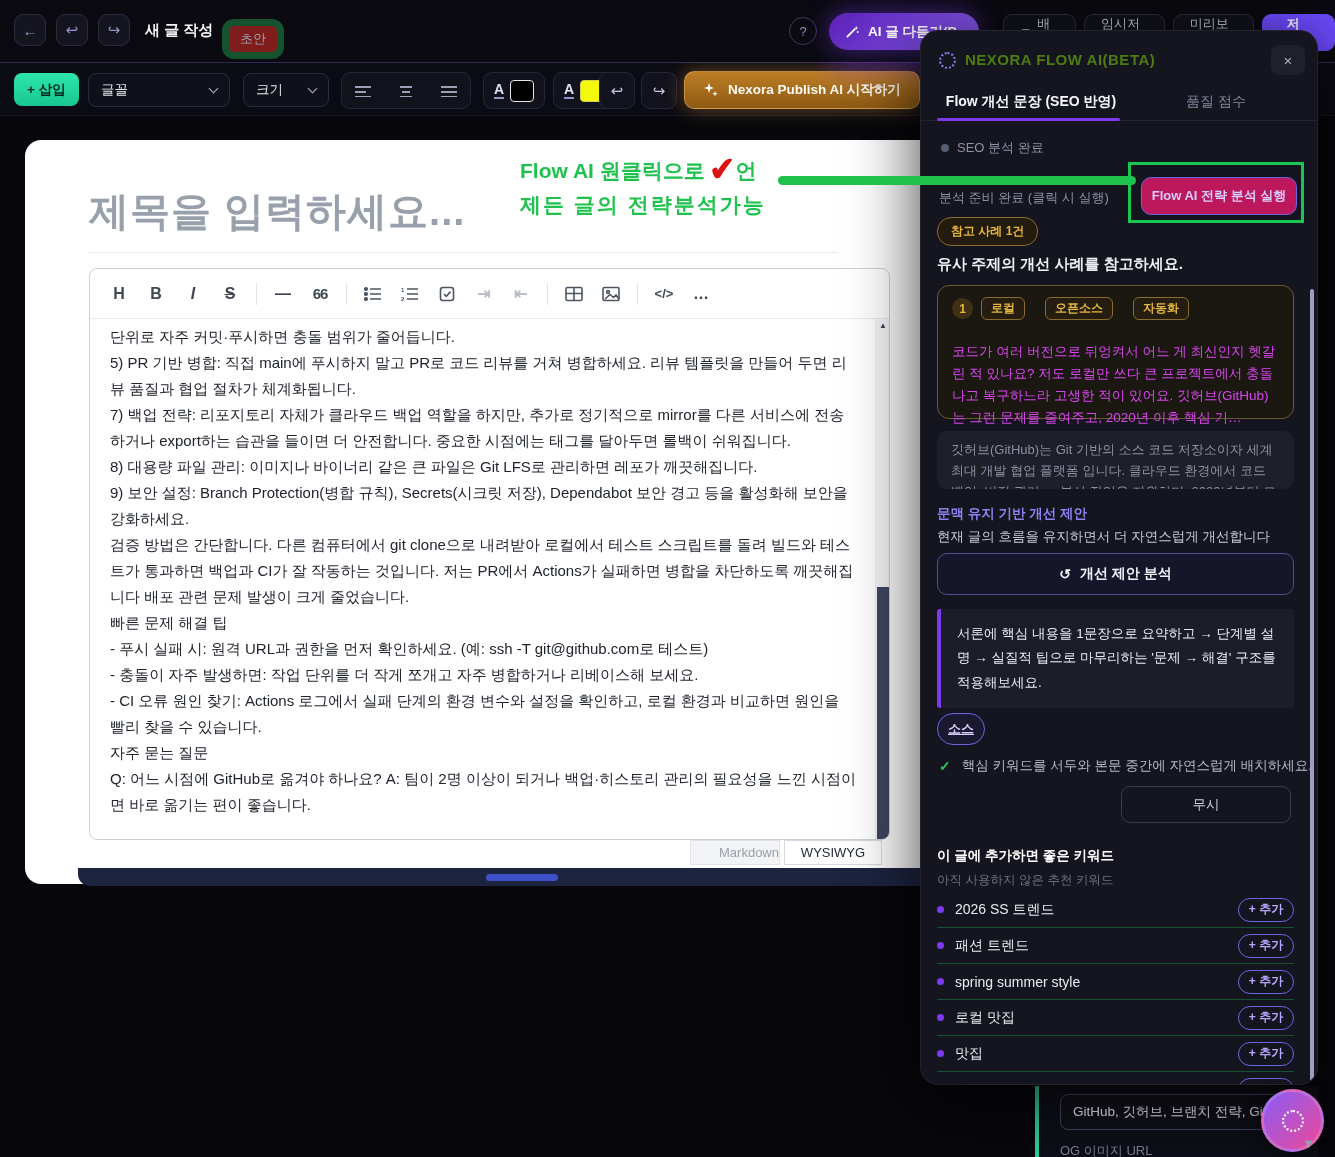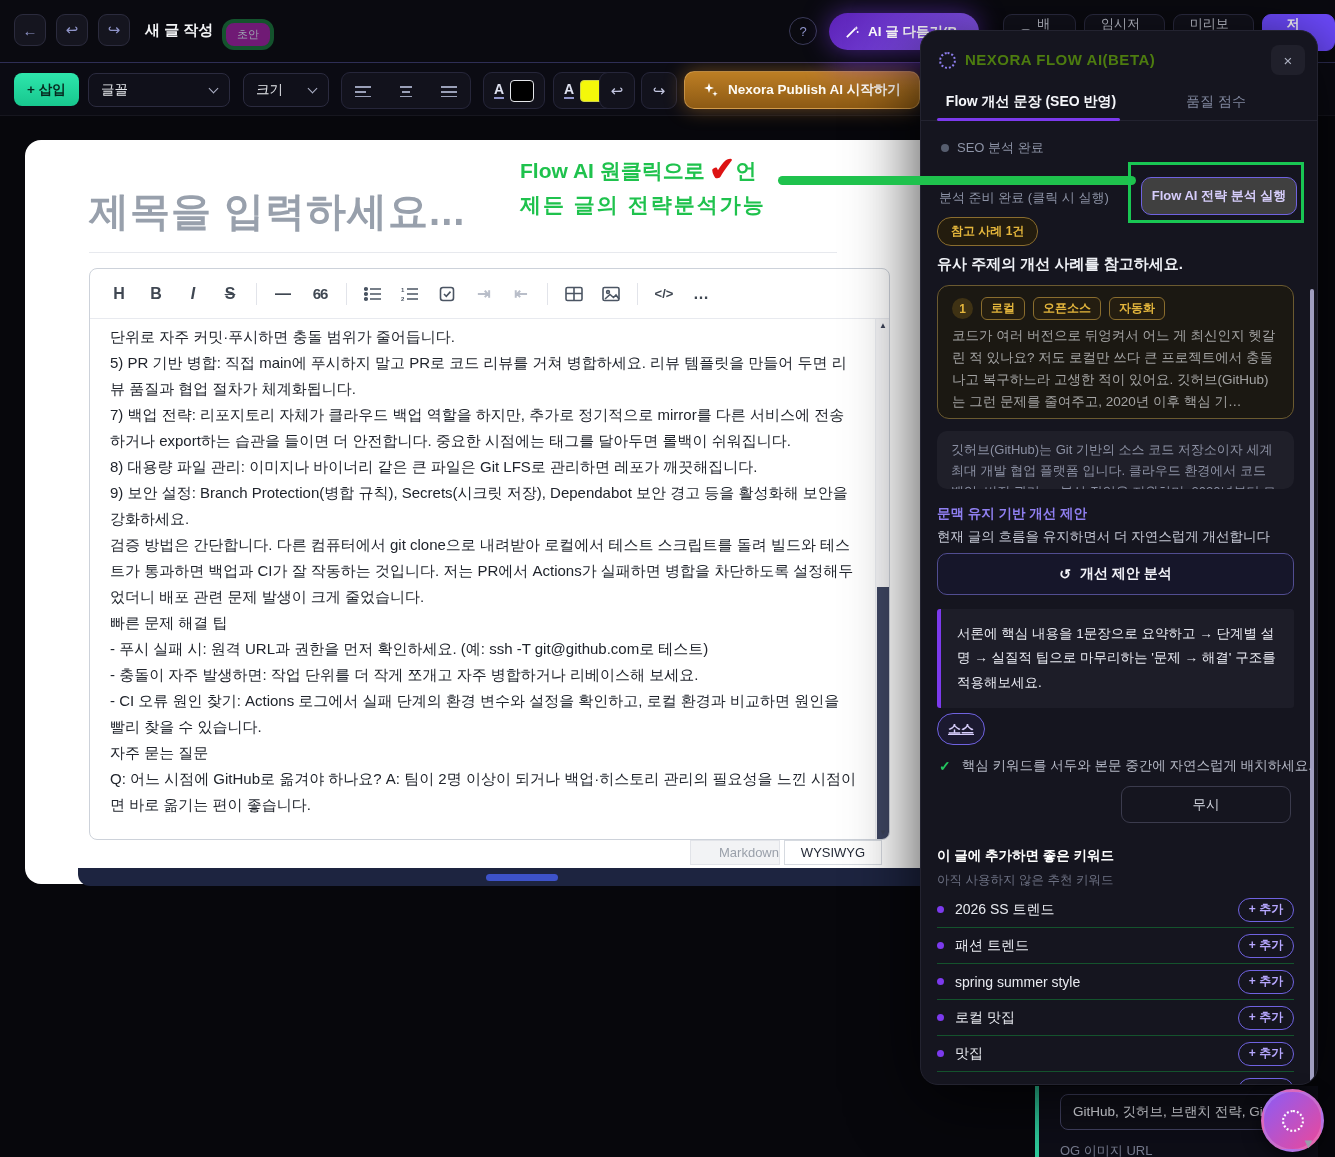--- a/index.html
+++ b/index.html
@@ -5,22 +5,22 @@
   * { margin:0; padding:0; box-sizing:border-box; }
   html,body { width:1335px; height:1157px; overflow:hidden; }
   body { font-family:"Liberation Sans", sans-serif; background:#07070c; position:relative; }
   #app { position:absolute; inset:0; width:1335px; height:1157px; }
 
   
   .topbar { position:absolute; left:0; top:0; width:1335px; height:62px; background:#0a0a10; z-index:12; }
   .sq-btn { position:absolute; width:32px; height:32px; top:14px; border-radius:9px; background:#15151f;
             border:1px solid #2b2b3d; color:#8f94c9; font-size:15px; display:flex; align-items:center; justify-content:center; cursor:pointer; }
   .doc-title { position:absolute; left:128px; top:21px; color:#f3f4f6; font-size:15px; font-weight:bold; }
-  .draft-badge { position:absolute; left:182px; top:19px; padding:4px 11px; border-radius:12px; background:#701a75;
-                 border:4px solid #14532d; color:#9ca3af; font-size:11px; }
+  .draft-badge { position:absolute; left:182px; top:19px; padding:4px 11px; border-radius:12px; background:#7f1d1d;
+                 border:7px solid #14532d; color:#9ca3af; font-size:13px; }
   .help-btn { position:absolute; left:789px; top:17px; width:28px; height:28px; border-radius:50%;
               border:1px solid #3a3a58; color:#8f94c9; font-size:13px; display:flex; align-items:center; justify-content:center; }
   .ai-polish { position:absolute; left:829px; top:13px; height:37px; padding:0 22px 0 16px; border-radius:19px;
                background:linear-gradient(135deg,#5b21b6,#8b5cf6); color:#fff; font-size:13.5px; font-weight:bold;
                display:flex; align-items:center; gap:8px; box-shadow:0 0 26px rgba(124,58,237,.55); }
   .top-actions { position:absolute; left:1003px; top:14px; display:flex; gap:8px; }
   .top-actions .act { height:37px; padding:0 16px; border-radius:9px; background:#12121c; border:1px solid #2c2c42;
                       color:#c7cad6; font-size:13px; display:flex; align-items:center; gap:6px; }
   .top-actions .act.primary { background:#6d4aff; border-color:#6d4aff; color:#fff; font-weight:bold; padding:0 24px; }
   .glow-strip { position:absolute; left:830px; top:48px; width:170px; height:18px; background:#7c3aed; filter:blur(14px); opacity:.55; z-index:11; }
@@ -97,31 +97,31 @@
   .close-btn { left:350px; top:14px; width:34px; height:30px; border-radius:8px; background:#20202b; color:#aeb2c2;
                font-size:15px; display:flex; align-items:center; justify-content:center; }
   .tab { font-size:14px; top:62px; }
   .tab.active { left:10px; width:200px; text-align:center; color:#f5f6fa; font-weight:bold; }
   .tab.idle { left:230px; width:130px; text-align:center; color:#8289a0; }
   .tab-underline { left:16px; top:87px; width:183px; height:3px; background:#7c3aed; border-radius:2px; }
   .tab-divider { left:0; top:89px; width:398px; height:1px; background:#232330; }
   .status-dot { left:20px; top:113px; width:8px; height:8px; border-radius:50%; background:#565d6e; }
   .status-txt { left:36px; top:108px; color:#8d93a6; font-size:13px; }
   .ready-txt { left:18px; top:158px; color:#8d93a6; font-size:13px; }
-  .run-btn { left:220px; top:146px; width:156px; height:38px; border-radius:10px; background:#404040; border:1.5px solid #6f62e0;
+  .run-btn { left:220px; top:146px; width:156px; height:38px; border-radius:10px; background:#be185d; border:1.5px solid #6f62e0;
              color:#d6cdfb; font-size:13px; font-weight:bold; display:flex; align-items:center; justify-content:center; }
   .case-badge { left:16px; top:186px; padding:5px 13px; border-radius:14px; border:1.5px solid #8a6d2e; background:#231c0e;
                 color:#e4b63c; font-size:12px; font-weight:bold; }
   .similar-h { left:16px; top:224px; color:#eef0f5; font-size:15px; font-weight:bold; }
   .case-card { left:16px; top:254px; width:357px; height:134px; border-radius:12px; border:1px solid #6b5a30; background:#1b1812; padding:11px 14px; }
   .case-row { display:flex; align-items:center; gap:8px; }
   .case-num { width:21px; height:21px; border-radius:50%; background:#3f3214; color:#e4b63c; font-size:12px; font-weight:bold;
               display:flex; align-items:center; justify-content:center; }
   .case-tag { padding:2px 9px; border-radius:6px; border:1px solid #8a6d2e; background:#241d10; color:#e4b63c; font-size:12px; font-weight:bold; }
-  .case-text { margin-top:5px; color:#a3a3a3; font-size:13.5px; line-height:1.62; }
+  .case-text { margin-top:21px; color:#d946ef; font-size:13.5px; line-height:1.62; }
   .src-card { left:16px; top:400px; width:357px; height:58px; border-radius:10px; background:#1f1f29; padding:9px 14px; overflow:hidden; }
   .src-card div { color:#8b90a3; font-size:13px; line-height:1.6; }
   .ctx-h { left:16px; top:474px; color:#8f7ff0; font-size:13.5px; font-weight:bold; }
   .ctx-s { left:16px; top:497px; color:#c6c9d6; font-size:13.5px; }
   .analyze-btn { left:16px; top:522px; width:357px; height:42px; border-radius:10px; background:#16162a; border:1.5px solid #514d91;
                  color:#f1f1f7; font-size:14px; font-weight:bold; display:flex; align-items:center; justify-content:center; gap:9px; }
   .quote { left:16px; top:578px; width:357px; min-height:88px; background:#1d1d28; border-left:4px solid #7c3aed; border-radius:3px;
            padding:13px 16px; color:#e8eaf2; font-size:13.5px; line-height:1.8; }
   .src-pill { left:16px; top:682px; width:48px; height:32px; border-radius:16px; border:1.5px solid #6f62e0; background:#1b1930;
               color:#d6cdfb; font-size:13px; font-weight:bold; text-decoration:underline; display:flex; align-items:center; justify-content:center; }
@@ -298,21 +298,21 @@
           <span class="ed-ic">…</span>
         </div>
       <div class="ed-content">
         <div class="ed-content-inner" id="ed-content">
             <p>4) 브랜치 전략: main(구 master)은 항상 안정 상태로 유지하고 feature/check, hotfix 브랜치로 나눠 작은 작업</p>
             <p>단위로 자주 커밋·푸시하면 충돌 범위가 줄어듭니다.</p>
             <p>5) PR 기반 병합: 직접 main에 푸시하지 말고 PR로 코드 리뷰를 거쳐 병합하세요. 리뷰 템플릿을 만들어 두면 리뷰 품질과 협업 절차가 체계화됩니다.</p>
             <p>7) 백업 전략: 리포지토리 자체가 클라우드 백업 역할을 하지만, 추가로 정기적으로 mirror를 다른 서비스에 전송하거나 export하는 습관을 들이면 더 안전합니다. 중요한 시점에는 태그를 달아두면 롤백이 쉬워집니다.</p>
             <p>8) 대용량 파일 관리: 이미지나 바이너리 같은 큰 파일은 Git LFS로 관리하면 레포가 깨끗해집니다.</p>
             <p>9) 보안 설정: Branch Protection(병합 규칙), Secrets(시크릿 저장), Dependabot 보안 경고 등을 활성화해 보안을 강화하세요.</p>
-            <p>검증 방법은 간단합니다. 다른 컴퓨터에서 git clone으로 내려받아 로컬에서 테스트 스크립트를 돌려 빌드와 테스트가 통과하면 백업과 CI가 잘 작동하는 것입니다. 저는 PR에서 Actions가 실패하면 병합을 차단하도록 설정해두었더니 배포 관련 문제 발생이 크게 줄었습니다.</p>
+            <p>검증 방법은 간단합니다. 다른 컴퓨터에서 git clone으로 내려받아 로컬에서 테스트 스크립트를 돌려 빌드와 테스트가 통과하면 백업과 CI가 잘 작동하는 것입니다. 저는 PR에서 Actions가 실패하면 병합을 차단하도록 깨끗해집니다 배포 관련 문제 발생이 크게 줄었습니다.</p>
             <p>빠른 문제 해결 팁</p>
             <p>- 푸시 실패 시: 원격 URL과 권한을 먼저 확인하세요. (예: ssh -T git@github.com로 테스트)</p>
             <p>- 충돌이 자주 발생하면: 작업 단위를 더 작게 쪼개고 자주 병합하거나 리베이스해 보세요.</p>
             <p>- CI 오류 원인 찾기: Actions 로그에서 실패 단계의 환경 변수와 설정을 확인하고, 로컬 환경과 비교하면 원인을 빨리 찾을 수 있습니다.</p>
             <p>자주 묻는 질문</p>
             <p>Q: 어느 시점에 GitHub로 옮겨야 하나요? A: 팀이 2명 이상이 되거나 백업·히스토리 관리의 필요성을 느낀 시점이면 바로 옮기는 편이 좋습니다.</p>
           </div>
       </div>
       <div class="ed-scroll">
         <div class="up">▲</div>
@@ -358,21 +358,21 @@
 
     <div class="p ready-txt">분석 준비 완료 (클릭 시 실행)</div>
     <div class="p run-btn">Flow AI 전략 분석 실행</div>
 
     <div class="p case-badge">참고 사례 1건</div>
     <div class="p similar-h">유사 주제의 개선 사례를 참고하세요.</div>
 
     <div class="p case-card">
       <div class="case-row">
         <span class="case-num">1</span>
-        <span id="case-tags" style="display:flex;gap:8px">
+        <span id="case-tags" style="display:flex;gap:20px">
             <span class="case-tag">로컬</span>
             <span class="case-tag">오픈소스</span>
             <span class="case-tag">자동화</span>
           </span>
       </div>
       <div class="case-text">코드가 여러 버전으로 뒤엉켜서 어느 게 최신인지 헷갈린 적 있나요? 저도 로컬만 쓰다 큰 프로젝트에서 충돌 나고 복구하느라 고생한 적이 있어요. 깃허브(GitHub)는 그런 문제를 줄여주고, 2020년 이후 핵심 기…</div>
     </div>
 
     <div class="p src-card">
       <div>깃허브(GitHub)는 Git 기반의 소스 코드 저장소이자 세계 최대 개발 협업 플랫폼 입니다. 클라우드 환경에서 코드 백업, 버전 관리,… 분산 작업을 지원하며, 2020년부터 모든 핵심 기능이 무료로 전환</div>

